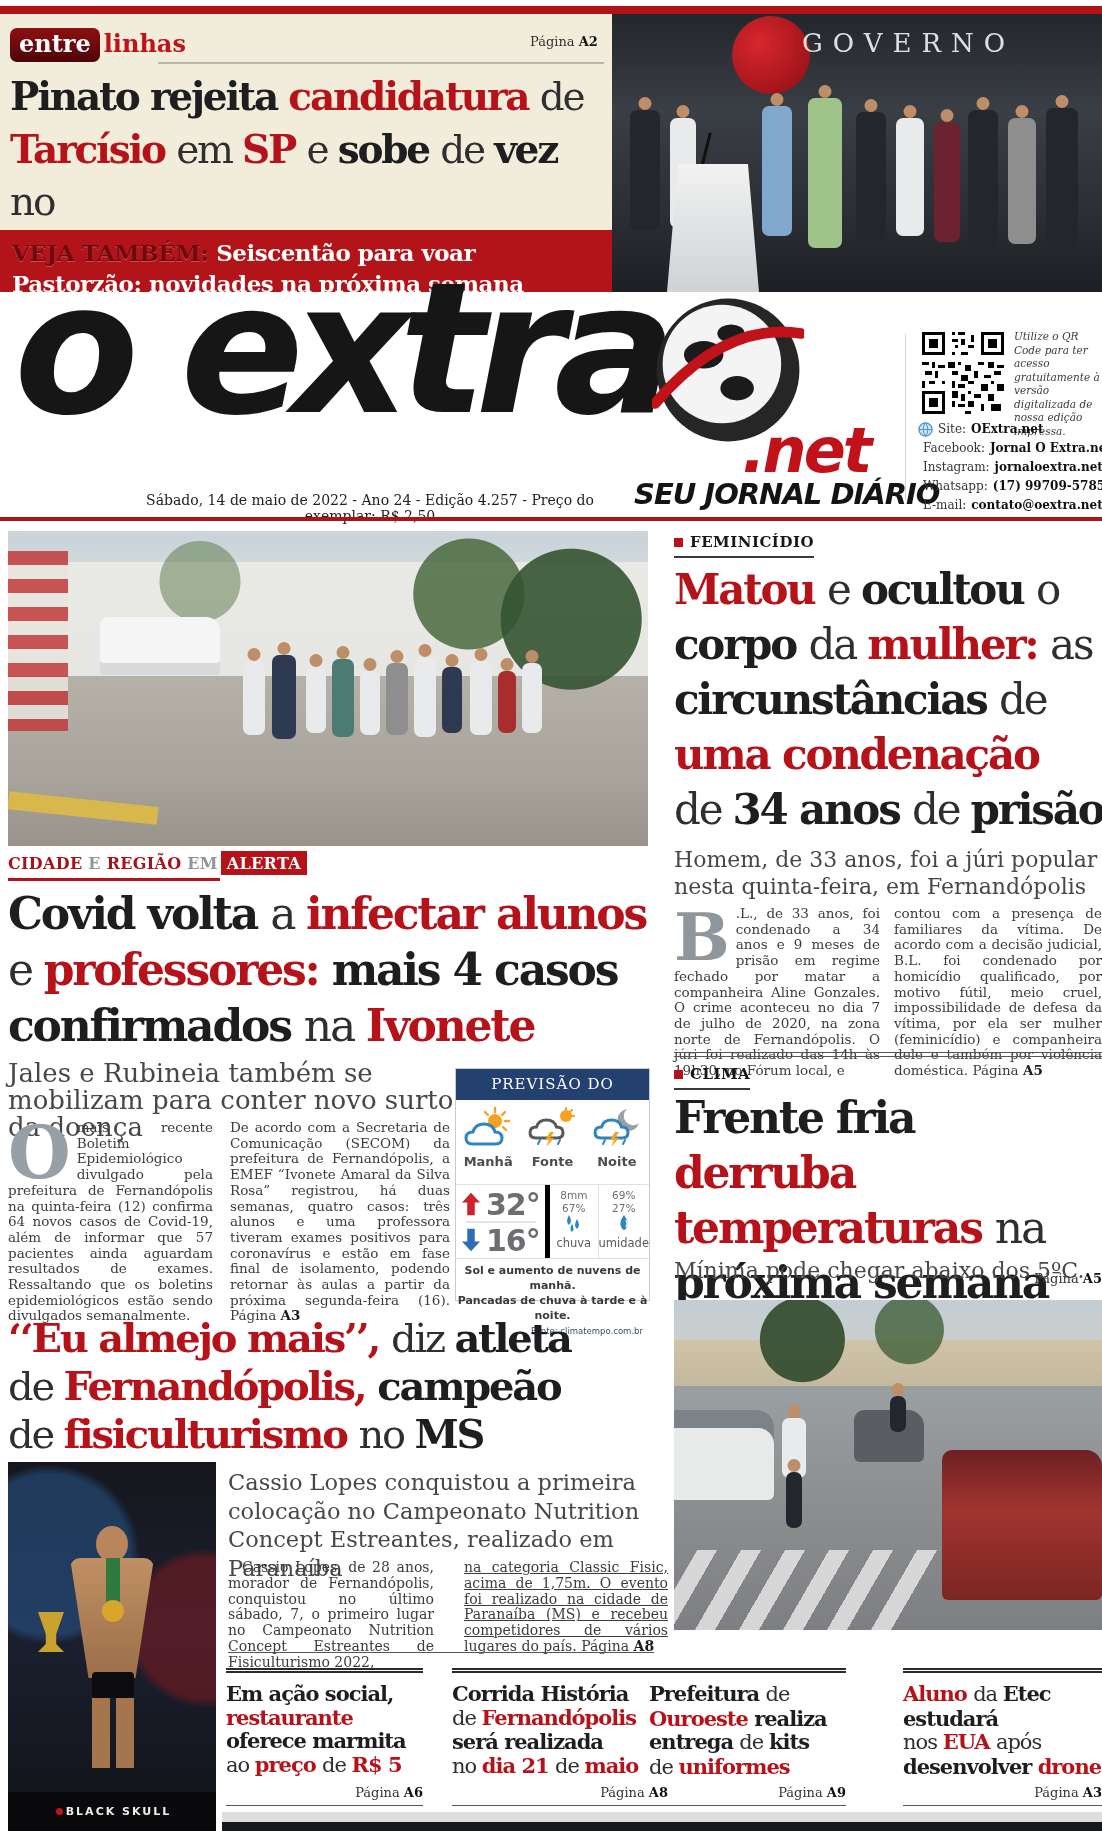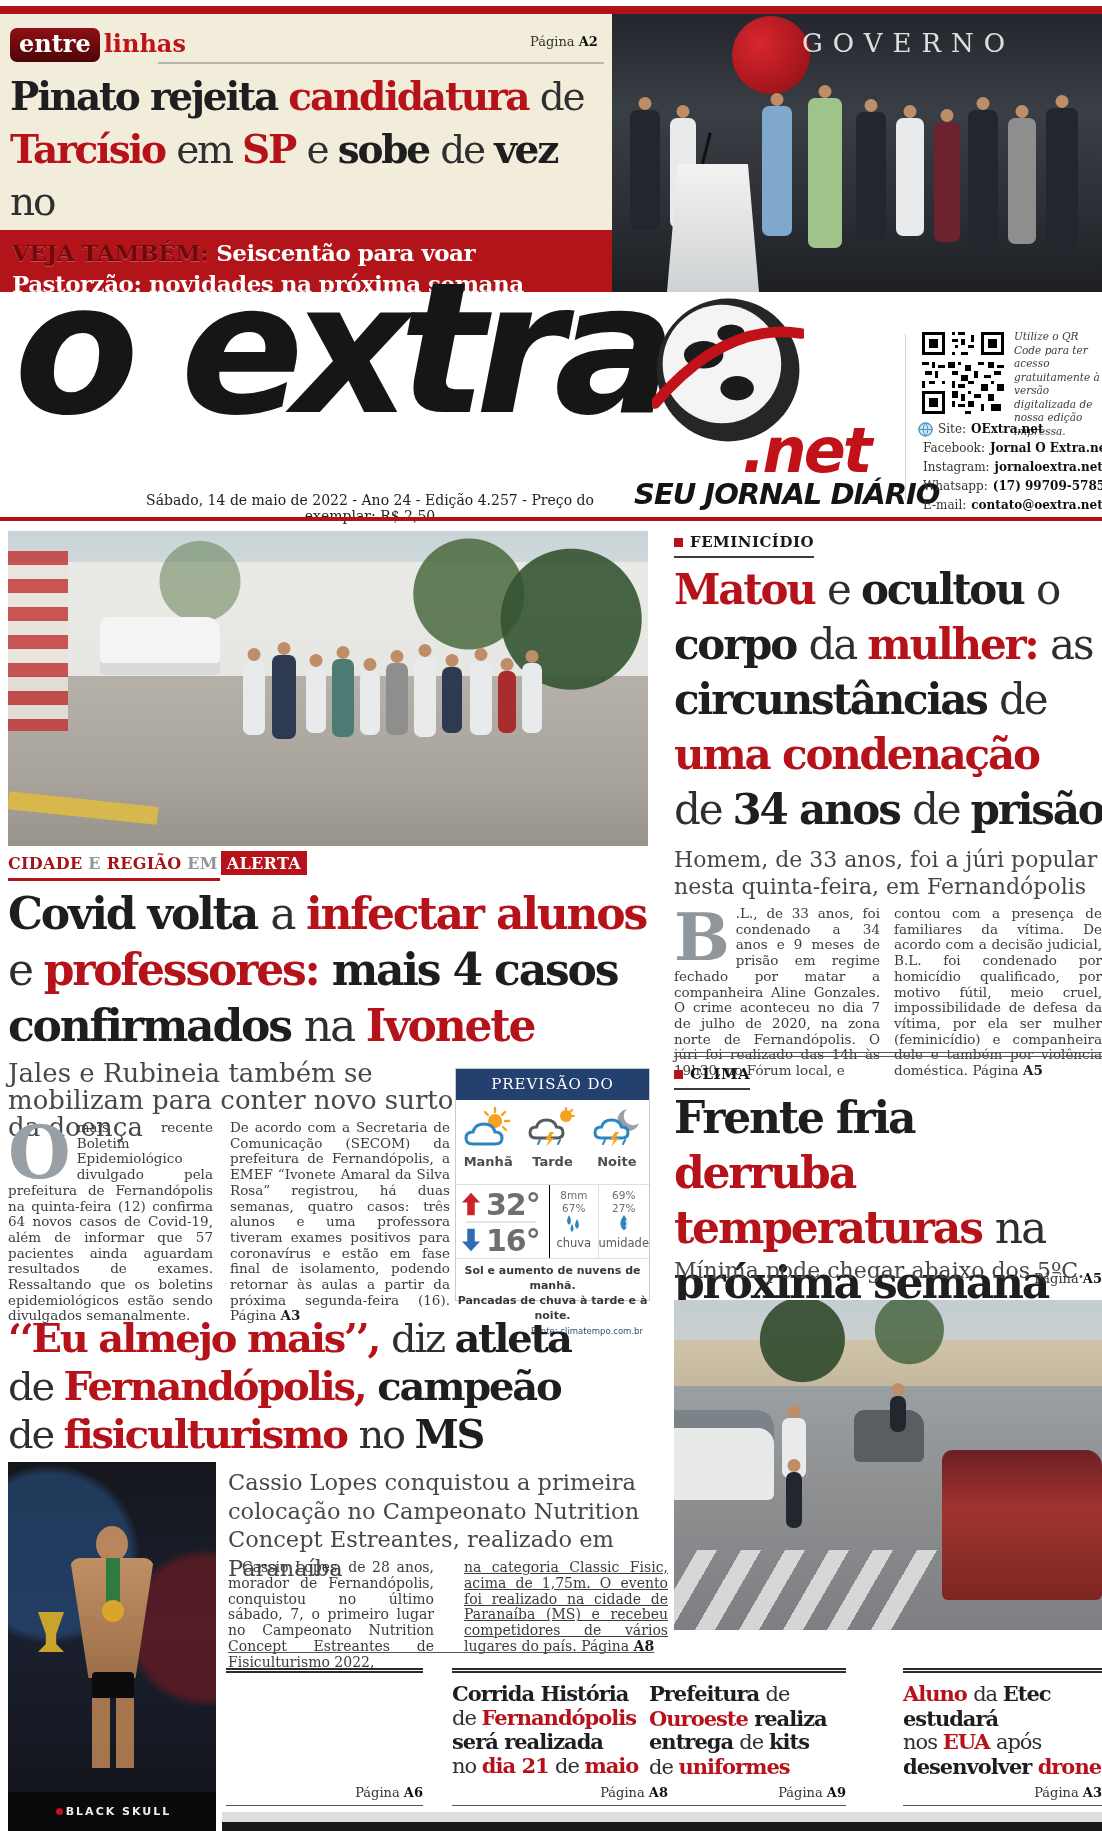--- a/index.html
+++ b/index.html
@@ -140,21 +140,21 @@
   
   .weather{left:455px;top:1068px;width:195px;height:233px;border:1px solid #c9cbcd;box-sizing:border-box;background:#fff;
     font-family:"DejaVu Sans","Liberation Sans",sans-serif;}
   .w-head{height:31px;background:#24406e;color:#fff;text-align:center;
     font:15px/31px "DejaVu Serif",serif;letter-spacing:1px;}
   .w-head b{letter-spacing:1px;}
   .w-icons{display:flex;height:84px;border-bottom:1px solid #dedfe0;}
   .w-cell{flex:1;text-align:center;padding-top:6px;}
   .w-cell .lbl{font:bold 13px "DejaVu Sans",sans-serif;color:#4b4d50;margin-top:2px;}
   .w-main{display:flex;height:73px;border-bottom:1px solid #dedfe0;}
-  .w-temps{width:94px;border-right:1px solid #000000;padding:3px 0 0 6px;box-sizing:border-box;}
+  .w-temps{width:94px;border-right:5px solid #000000;padding:3px 0 0 6px;box-sizing:border-box;}
   .w-temprow{display:flex;align-items:center;gap:6px;height:32px;}
   .w-temp{font:bold 30px "DejaVu Sans",sans-serif;color:#6d6e71;letter-spacing:-1px;}
   .w-tempdiv{width:70px;height:2px;background:#e3e4e5;margin:1px 0 1px 4px;}
   .w-det{flex:1;text-align:center;font:10.5px/13px "DejaVu Sans",sans-serif;color:#6d6e71;padding-top:4px;}
   .w-det .dl{font-size:11.5px;color:#58595b;margin-top:1px;}
   .w-det + .w-det{border-left:1px solid #dedfe0;}
   .w-sum{text-align:center;font:bold 11px/15px "DejaVu Sans",sans-serif;color:#3a3a3a;padding-top:4px;}
   .w-src{text-align:right;font:8.5px "DejaVu Sans",sans-serif;color:#35506e;padding:3px 6px 0 0;}
 
   
@@ -386,21 +386,21 @@
               <line x1="44" y1="4" x2="42" y2="6"></line>
             </g>
           <circle cx="38" cy="10" r="6" fill="#f6a11f"></circle>
           <path d="M8 32 q-6 0 -6 -5.5 q0 -5.5 6.5 -5.5 q2 -7 10 -7 q8 0 10 7 q6.5 0 6.5 5.5 q0 5.5 -6 5.5 z" fill="#fff" stroke="#57595c" stroke-width="3"></path>
           <path d="M22 26 l-5 8 h4 l-3 7 l8 -9 h-4 l4 -6 z" fill="#f6a11f"></path>
           <g stroke="#2e86c1" stroke-width="2" stroke-linecap="round">
               <line x1="12" y1="34" x2="10" y2="38"></line>
               <line x1="32" y1="34" x2="30" y2="38"></line>
             </g>
         </svg>
-        <div class="lbl">Tarde</div>
+        <div class="lbl">Fonte</div>
       </div>
       <div class="w-cell">
         <svg width="48" height="42" viewBox="0 0 48 42">
           <path d="M34 3 a11 11 0 1 0 12 14 a9 9 0 0 1 -12 -14 z" fill="#9aa0a6"></path>
           <path d="M8 32 q-6 0 -6 -5.5 q0 -5.5 6.5 -5.5 q2 -7 10 -7 q8 0 10 7 q6.5 0 6.5 5.5 q0 5.5 -6 5.5 z" fill="#fff" stroke="#2e86c1" stroke-width="3"></path>
           <path d="M22 26 l-5 8 h4 l-3 7 l8 -9 h-4 l4 -6 z" fill="#f6a11f"></path>
           <g stroke="#2e86c1" stroke-width="2" stroke-linecap="round">
               <line x1="12" y1="34" x2="10" y2="38"></line>
               <line x1="32" y1="34" x2="30" y2="38"></line>
             </g>
@@ -502,20 +502,21 @@
     <div class="bcol bodytxt" style="left:0;width:206px;text-indent:14px;font-size:14px;line-height:15.8px;">
       <span>Cassio Lopes, de 28 anos, morador de Fernandópolis, conquistou no último sábado, 7, o primeiro lugar no Campeonato Nutrition Concept Estreantes de Fisiculturismo 2022,</span>
     </div>
     <div class="bcol bodytxt" style="left:236px;width:204px;font-size:14px;line-height:15.8px;text-decoration:underline;">
       <span>na categoria Classic Fisic, acima de 1,75m. O evento foi realizado na cidade de Paranaíba (MS) e recebeu competidores de vários lugares do país. Página </span><b>A8</b>
     </div>
   </div>
   <div class="abs ath-rule"></div>
 
   <div class="teaser t1">
+    <div class="teaser-h"><span class="sg-b">Em ação social,</span><br><span class="sg-r">restaurante</span><br><span class="sg-b">oferece marmita</span><br><span class="sg-l">ao </span><span class="sg-r">preço </span><span class="sg-l">de </span><span class="sg-r">R$ 5</span></div>
     <div class="pagina teaser-page"><span>Página</span> <b>A6</b></div>
     <div class="teaser-rule"></div>
   </div>
   <div class="teaser t2">
     <div class="teaser-h"><span class="sg-b">Corrida História</span><br><span class="sg-l">de </span><span class="sg-r">Fernandópolis</span><br><span class="sg-b">será realizada</span><br><span class="sg-l">no </span><span class="sg-r">dia 21 </span><span class="sg-l">de </span><span class="sg-r">maio</span></div>
     <div class="pagina teaser-page"><span>Página</span> <b>A8</b></div>
     <div class="teaser-rule"></div>
   </div>
   <div class="teaser t3">
     <div class="teaser-h"><span class="sg-b">Prefeitura </span><span class="sg-l">de</span><br><span class="sg-r">Ouroeste </span><span class="sg-b">realiza</span><br><span class="sg-b">entrega </span><span class="sg-l">de </span><span class="sg-b">kits</span><br><span class="sg-l">de </span><span class="sg-r">uniformes</span></div>

